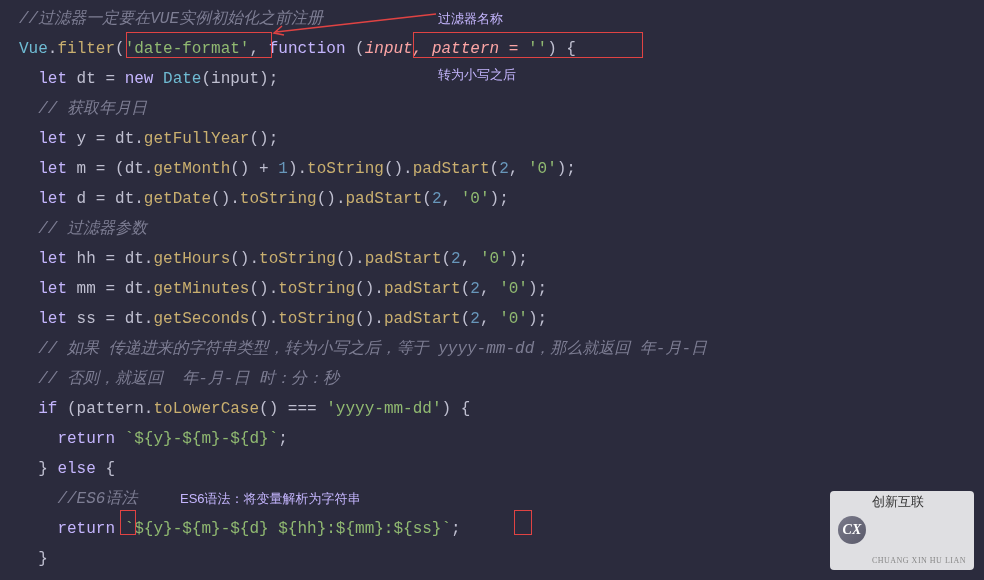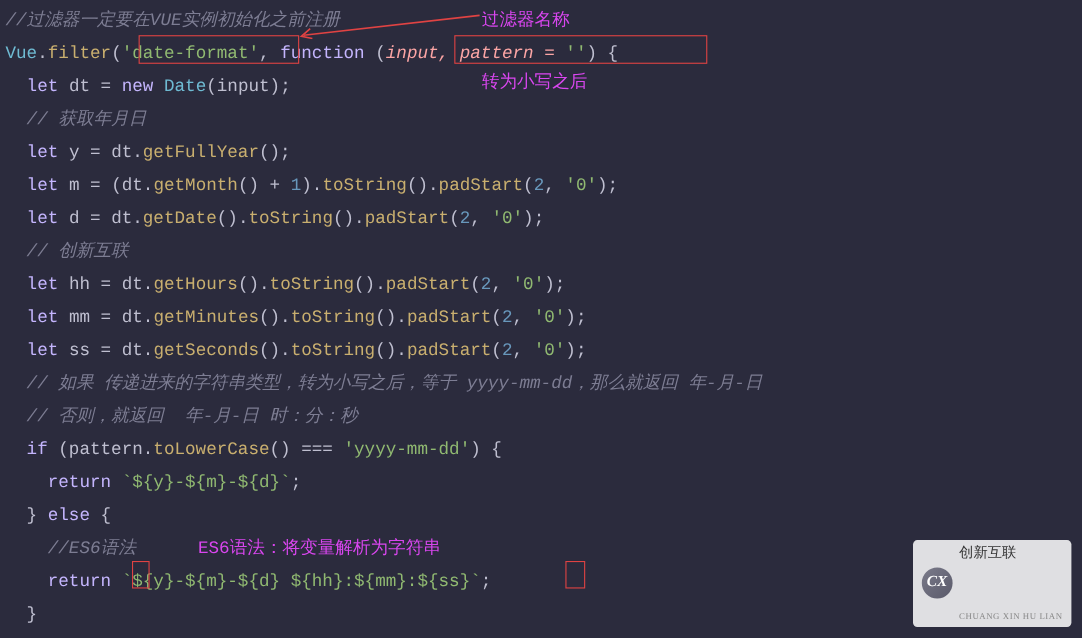--- a/index.html
+++ b/index.html
@@ -8,35 +8,35 @@
       font-family: 'Consolas', 'Courier New', monospace;
       font-size: 16px;
       line-height: 30px;
       color: #a9b7c6;
       width: 984px;
       height: 580px;
       padding: 4px 0;
       position: relative;
       overflow: hidden;
     }
-    .line { white-space: pre; padding-left: 5px; }
+    .line { white-space: pre; padding-left: 19px; }
     .c-comment { color: #7d7d93; font-style: italic; }
     .c-keyword { color: #c4b5fd; }
     .c-func { color: #c9af6f; }
     .c-class { color: #6fbbd3; }
     .c-string { color: #90b971; }
     .c-param { color: #fca5a5; font-style: italic; }
     .c-plain { color: #bfbfd0; }
     .c-punct { color: #bfbfd0; }
     .c-num { color: #6897bb; }
     .annotation {
       position: absolute;
-      color: #d946ef;
-      font-size: 16px;
-      font-family: Liberation Mono, monospace;
+      color: #c4b5fd;
+      font-size: 13px;
+      font-family: Liberation Sans, sans-serif;
       font-style: normal;
     }
     .red-box {
       position: absolute;
       border: 1.5px solid #e04343;
       pointer-events: none;
     }
     .arrow {
       position: absolute;
       stroke: #e04343;
@@ -82,21 +82,21 @@
 <div class="line">  <span class="c-keyword">let</span><span class="c-plain"> dt = </span><span class="c-keyword">new</span><span class="c-class"> Date</span><span class="c-plain">(input);</span></div>
 
 <div class="line">  <span class="c-comment">// 获取年月日</span></div>
 
 <div class="line">  <span class="c-keyword">let</span><span class="c-plain"> y = dt.</span><span class="c-func">getFullYear</span><span class="c-plain">();</span></div>
 
 <div class="line">  <span class="c-keyword">let</span><span class="c-plain"> m = (dt.</span><span class="c-func">getMonth</span><span class="c-plain">() + </span><span class="c-num">1</span><span class="c-plain">).</span><span class="c-func">toString</span><span class="c-plain">().</span><span class="c-func">padStart</span><span class="c-plain">(</span><span class="c-num">2</span><span class="c-plain">, </span><span class="c-string">'0'</span><span class="c-plain">);</span></div>
 
 <div class="line">  <span class="c-keyword">let</span><span class="c-plain"> d = dt.</span><span class="c-func">getDate</span><span class="c-plain">().</span><span class="c-func">toString</span><span class="c-plain">().</span><span class="c-func">padStart</span><span class="c-plain">(</span><span class="c-num">2</span><span class="c-plain">, </span><span class="c-string">'0'</span><span class="c-plain">);</span></div>
 
-<div class="line">  <span class="c-comment">// 创新互联</span></div>
+<div class="line">  <span class="c-comment">// 过滤器参数</span></div>
 
 <div class="line">  <span class="c-keyword">let</span><span class="c-plain"> hh = dt.</span><span class="c-func">getHours</span><span class="c-plain">().</span><span class="c-func">toString</span><span class="c-plain">().</span><span class="c-func">padStart</span><span class="c-plain">(</span><span class="c-num">2</span><span class="c-plain">, </span><span class="c-string">'0'</span><span class="c-plain">);</span></div>
 
 <div class="line">  <span class="c-keyword">let</span><span class="c-plain"> mm = dt.</span><span class="c-func">getMinutes</span><span class="c-plain">().</span><span class="c-func">toString</span><span class="c-plain">().</span><span class="c-func">padStart</span><span class="c-plain">(</span><span class="c-num">2</span><span class="c-plain">, </span><span class="c-string">'0'</span><span class="c-plain">);</span></div>
 
 <div class="line">  <span class="c-keyword">let</span><span class="c-plain"> ss = dt.</span><span class="c-func">getSeconds</span><span class="c-plain">().</span><span class="c-func">toString</span><span class="c-plain">().</span><span class="c-func">padStart</span><span class="c-plain">(</span><span class="c-num">2</span><span class="c-plain">, </span><span class="c-string">'0'</span><span class="c-plain">);</span></div>
 
 <div class="line">  <span class="c-comment">// 如果 传递进来的字符串类型，转为小写之后，等于 yyyy-mm-dd，那么就返回 年-月-日</span></div>
 
 <div class="line">  <span class="c-comment">// 否则，就返回  年-月-日 时：分：秒</span></div>

